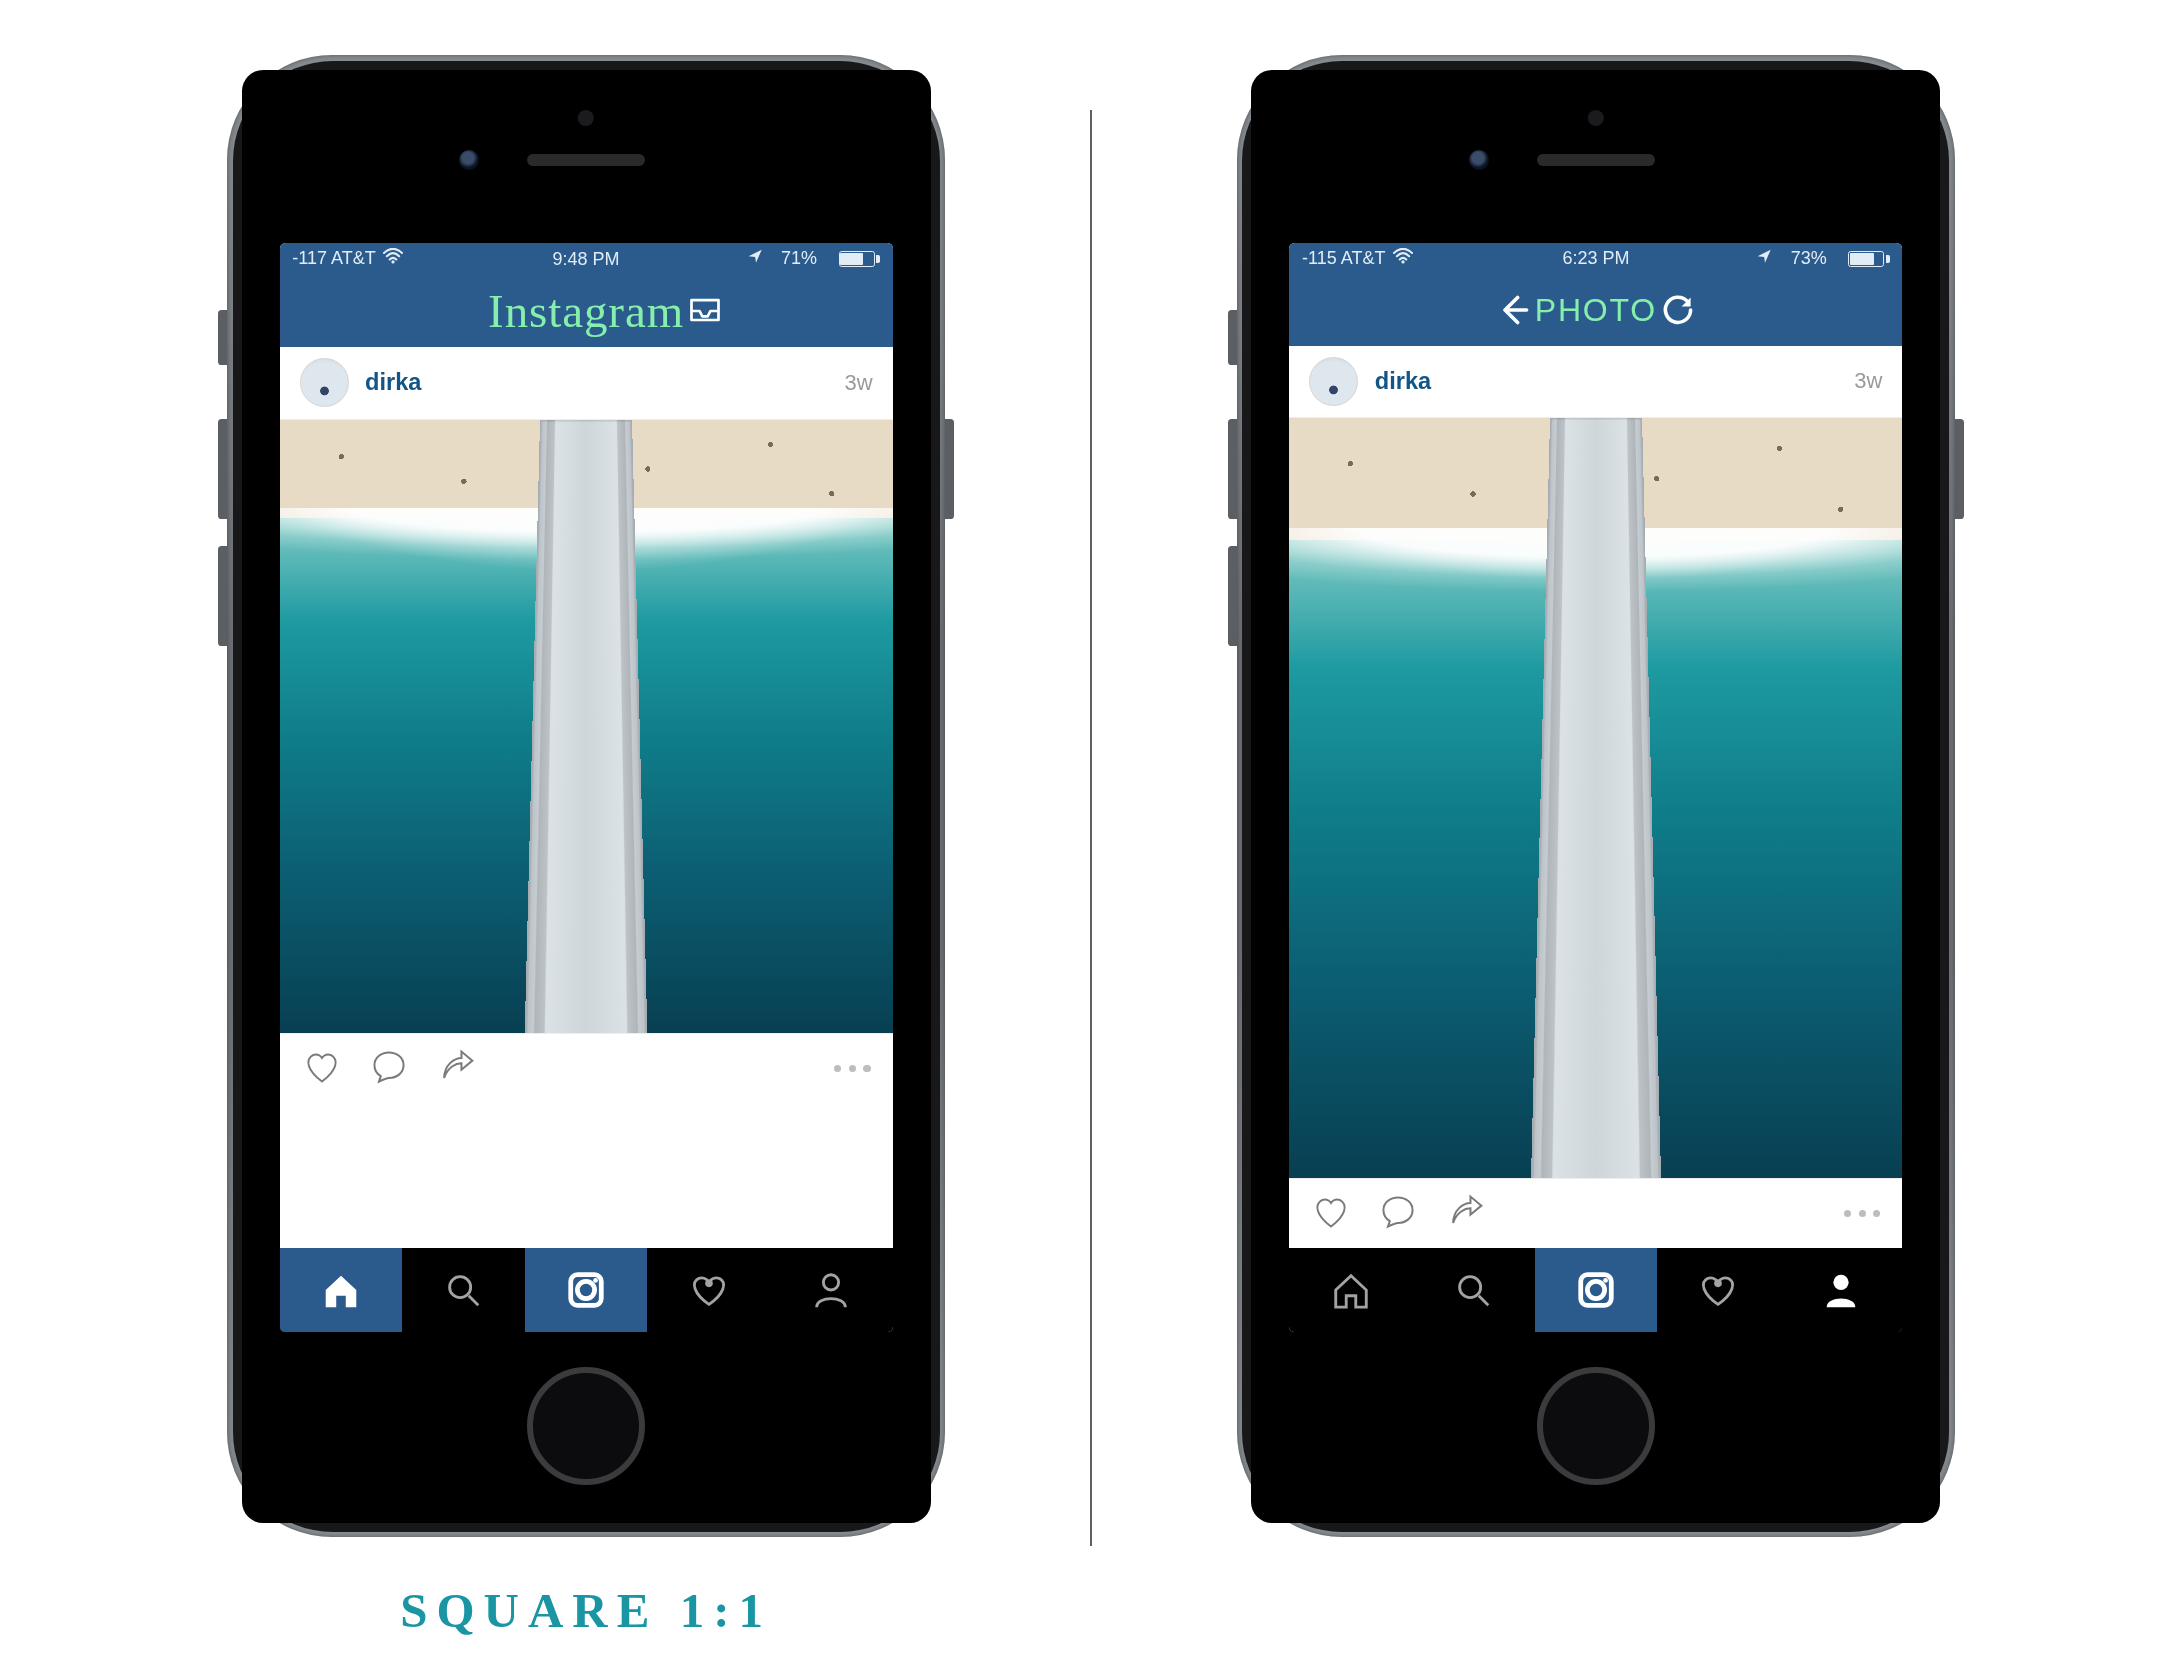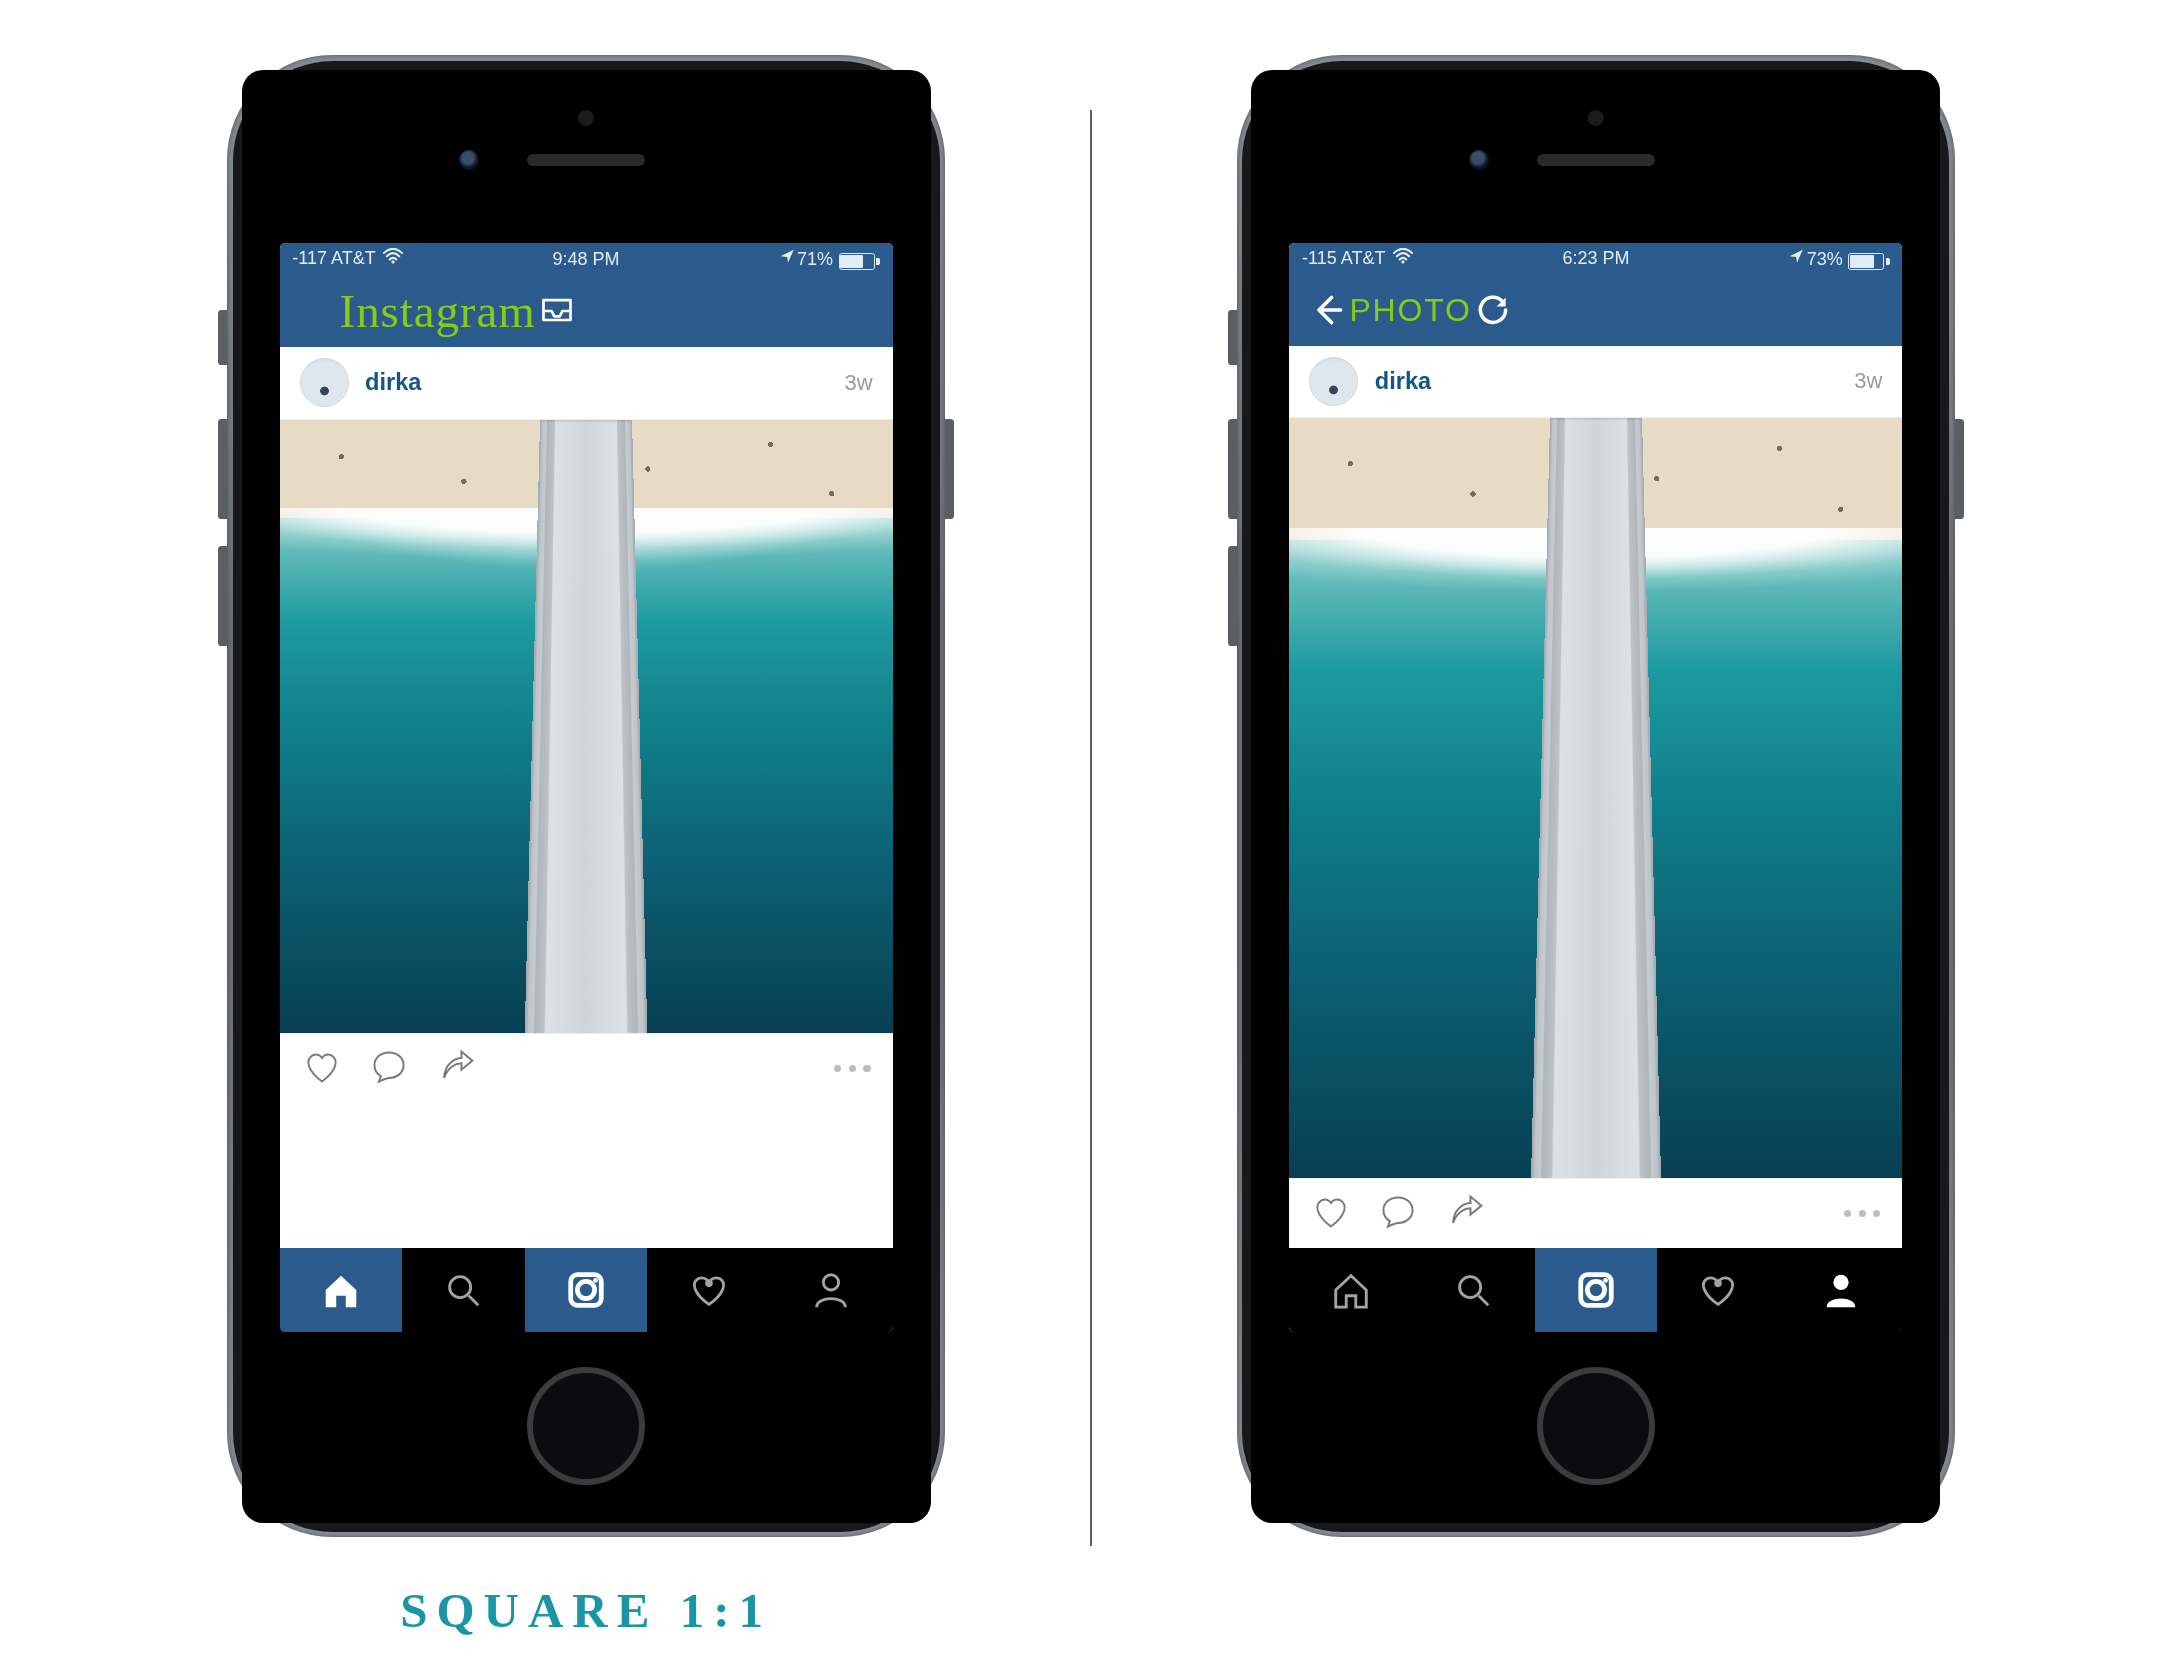--- a/index.html
+++ b/index.html
@@ -30,29 +30,29 @@
   
   .btn-sil{position:absolute;left:-9px;top:255px;width:9px;height:55px;background:#5b5e62;border-radius:3.6px 0 0 3.6px}
   .btn-vol1{position:absolute;left:-9px;top:364px;width:9px;height:100px;background:#5b5e62;border-radius:3.6px 0 0 3.6px}
   .btn-vol2{position:absolute;left:-9px;top:491px;width:9px;height:100px;background:#5b5e62;border-radius:3.6px 0 0 3.6px}
   .btn-pow{position:absolute;right:-9px;top:364px;width:9px;height:100px;background:#5b5e62;border-radius:0 3.6px 3.6px 0}
 
   
   .status{height:33px;background:var(--brand-blue);color:#e1ecf6;display:flex;align-items:center;padding:0 12.7px;font-size:18px;font-weight:500}
   .status .sb-left{display:flex;align-items:center;gap:7.3px;flex:1}
   .status .sb-center{flex:0 0 auto}
-  .status .sb-right{flex:1;display:flex;justify-content:flex-end;align-items:flex-end;gap:2px}
+  .status .sb-right{flex:1;display:flex;justify-content:flex-end;align-items:center;gap:18px}
   .wifi,.locarrow{display:inline-block}
   .battery{display:inline-flex;align-items:center}
   .battery .shell{width:36px;height:16.4px;border:1.8px solid #e1ecf6;border-radius:2.7px;position:relative;margin-left:3.6px}
   .battery .cap{width:3.6px;height:7.3px;background:#e1ecf6;margin-left:1.8px;border-radius:0 1.8px 1.8px 0}
   .battery .fill{position:absolute;left:0.9px;top:0.9px;bottom:0.9px;background:#e1ecf6;border-radius:0.9px}
 
   
-  .nav{height:71px;background:var(--brand-blue);color:#84cc16;display:flex;align-items:center;padding:0 18px;justify-content:flex-start}
+  .nav{height:71px;background:var(--brand-blue);color:#86efac;display:flex;align-items:center;padding:0 18px;justify-content:center}
   .nav-title{font-size:32px;font-weight:400;letter-spacing:1.8px}
   .logo-script{font-family:"Brush Script MT","Segoe Script",cursive;font-size:47px;letter-spacing:0.9px}
   .nav-ic{width:42px;height:42px;display:flex;align-items:center;justify-content:center}
   .nav-ic svg{width:36px;height:36px}
 
   
   .post-head{height:73px;display:flex;align-items:center;padding:0 20px;gap:16.4px;border-bottom:0.9px solid #eee}
   .avatar{width:49px;height:49px;border-radius:50%;border:1.8px solid #d5d5d5;background:radial-gradient(circle at 50% 68%,#346 0 10%,#dfe7ee 12% 70%,#c9d0d6 100%)}
   .uname{color:#125688;font-size:23.6px;font-weight:600;flex:1}
   .ptime{color:var(--text-gray);font-size:22px}

